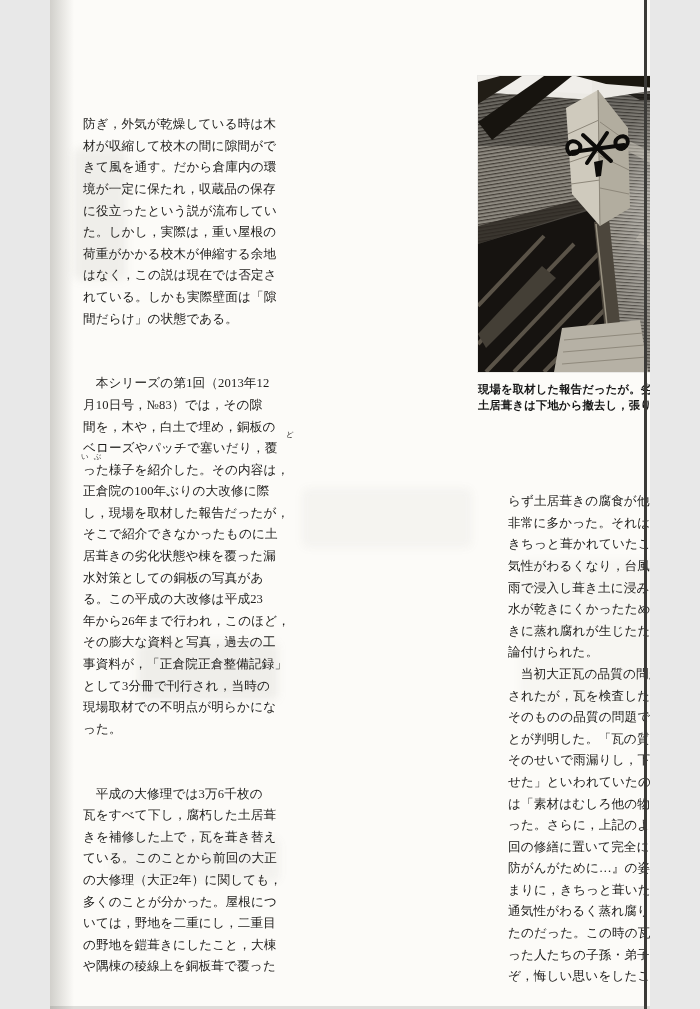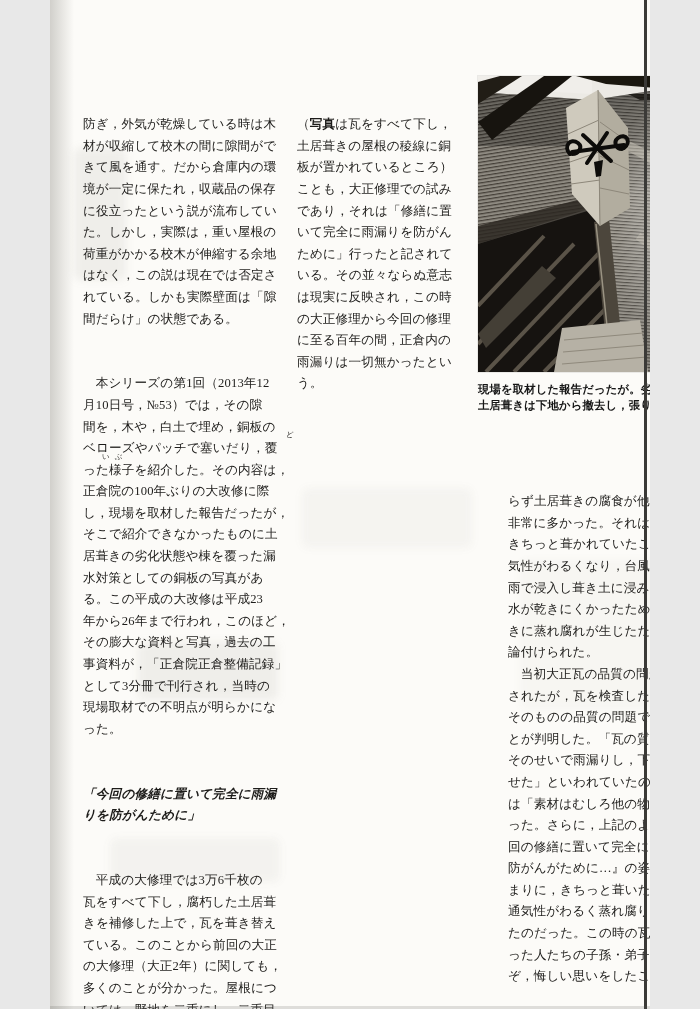--- a/index.html
+++ b/index.html
@@ -55,66 +55,51 @@
 材が収縮して校木の間に隙間がで
 きて風を通す。だから倉庫内の環
 境が一定に保たれ，収蔵品の保存
 に役立ったという説が流布してい
 た。しかし，実際は，重い屋根の
 荷重がかかる校木が伸縮する余地
 はなく，この説は現在では否定さ
 れている。しかも実際壁面は「隙
 間だらけ」の状態である。</div>
     <div class="para">　本シリーズの第1回（2013年12
-月10日号，№53）では，その隙
+月10日号，№83）では，その隙
 間を，木や，白土で埋め，銅板の
 ベローズやパッチで塞いだり，覆
 った様子を紹介した。その内容は，
 正倉院の100年ぶりの大改修に際
 し，現場を取材した報告だったが，
 そこで紹介できなかったものに土
 居葺きの劣化状態や棟を覆った漏
 水対策としての銅板の写真があ
 る。この平成の大改修は平成23
 年から26年まで行われ，このほど，
 その膨大な資料と写真，過去の工
 事資料が，「正倉院正倉整備記録」
 として3分冊で刊行され，当時の
 現場取材での不明点が明らかにな
 った。</div>
-    <div class="subheading">「今回の修繕に置いて完全に雨漏
-りを防がんために」</div>
     <div class="para">　平成の大修理では3万6千枚の
 瓦をすべて下し，腐朽した土居葺
 きを補修した上で，瓦を葺き替え
 ている。このことから前回の大正
 の大修理（大正2年）に関しても，
 多くのことが分かった。屋根につ
 いては，野地を二重にし，二重目
 の野地を鎧葺きにしたこと，大棟
 や隅棟の稜線上を銅板葺で覆った</div>
   </div>
 
   <span class="furigana" style="left:236px;top:430px;">ど</span>
-  <span class="furigana wide" style="left:52px;top:452px;">いぶ</span>
+  <span class="furigana wide" style="left:31px;top:452px;">いぶ</span>
 
   <div class="col col-mid">
-    <div class="para"><span>（</span><b>写真</b><span>は瓦をすべて下し，
-土居葺きの屋根の稜線に銅
-板が置かれているところ）
-ことも，大正修理での試み
-であり，それは「修繕に置
-いて完全に雨漏りを防がん
-ために」行ったと記されて
-いる。その並々ならぬ意志
-は現実に反映され，この時
-の大正修理から今回の修理
-に至る百年の間，正倉内の
-雨漏りは一切無かったとい
-う。</span></div>
     
   </div>
 
   <figure class="photo">
     <svg width="256" height="296" viewBox="0 0 256 296">
       <defs>
         <pattern id="stripesR" width="6" height="3.2" patternUnits="userSpaceOnUse" patternTransform="rotate(4)">
           <rect width="6" height="3.2" fill="#a6a299"></rect>
           <rect width="6" height="1.1" fill="#56524b"></rect>
         </pattern>

